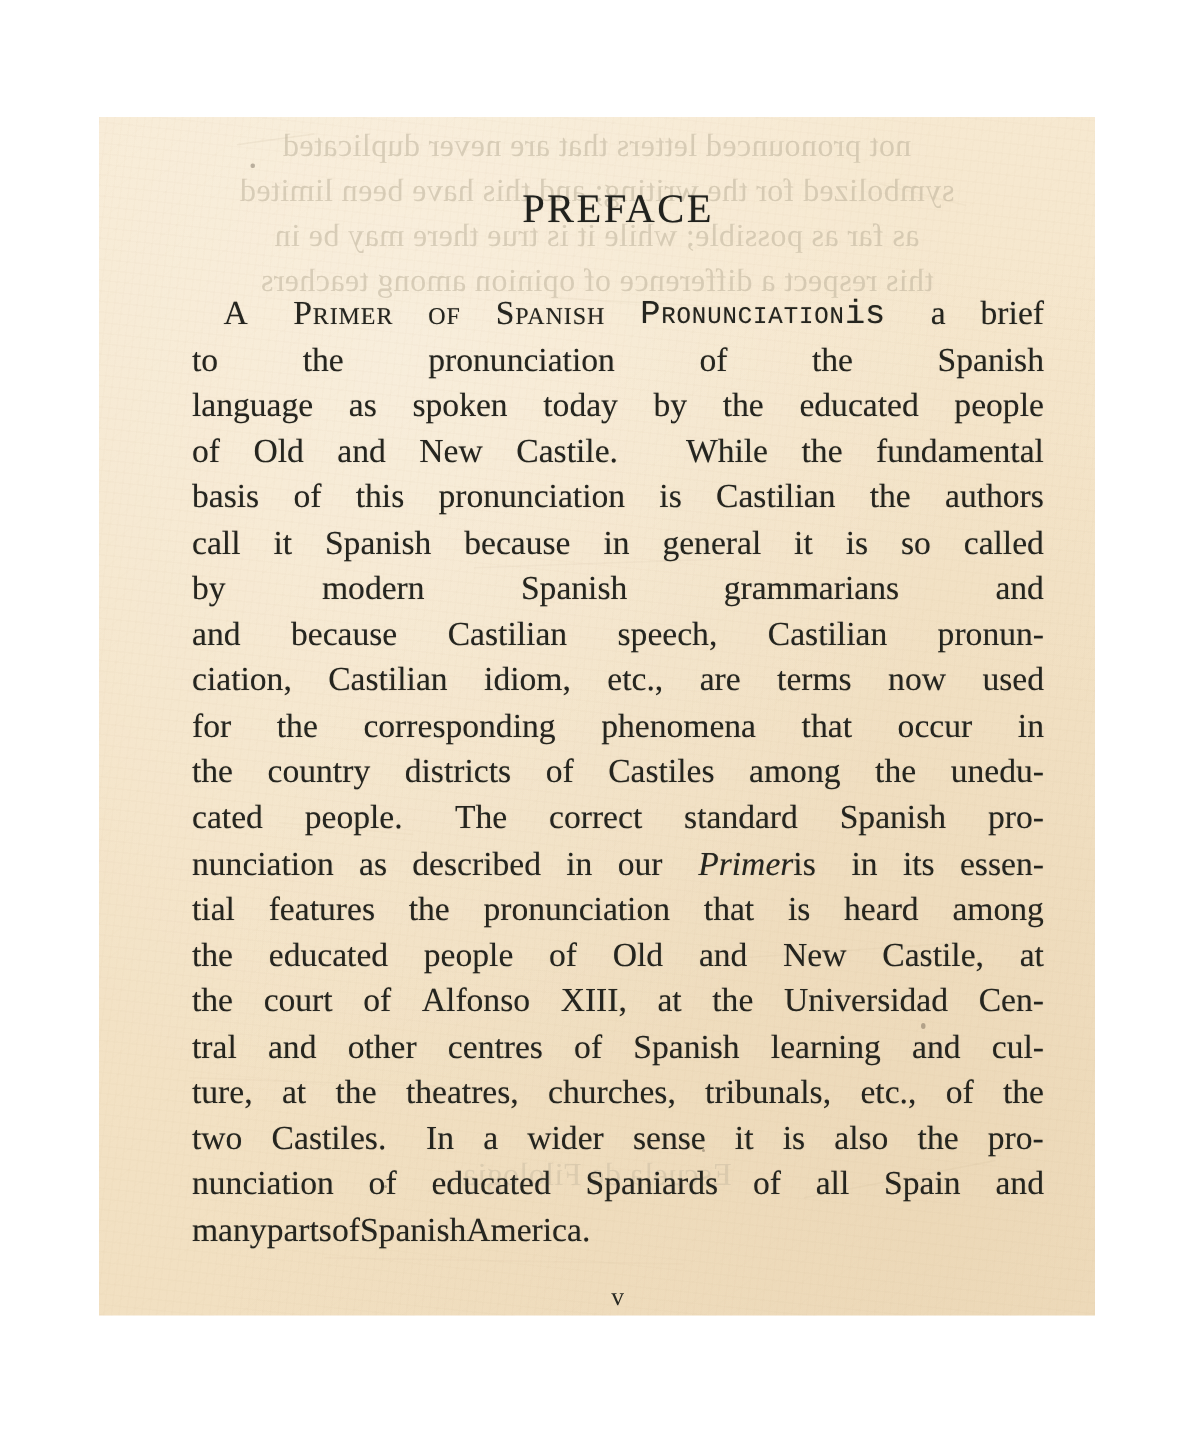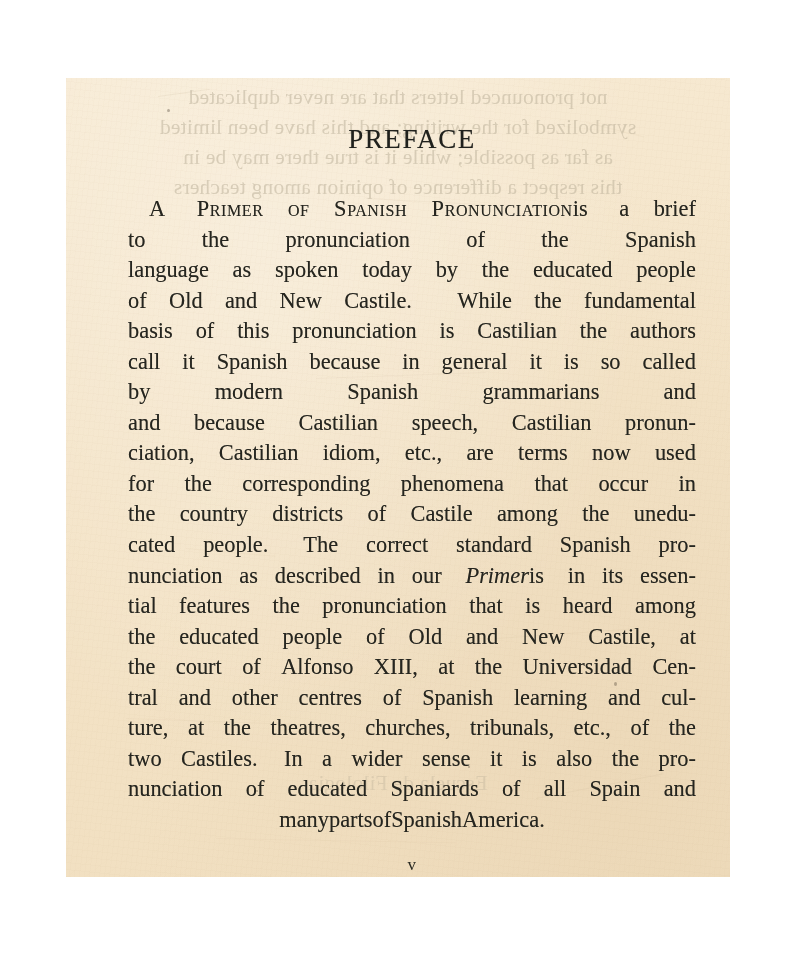--- a/index.html
+++ b/index.html
@@ -112,21 +112,21 @@
     text-shadow: 0 0 0.65px rgba(37,37,31,0.40);
   }
 
   
   .line {
     display: flex;
     justify-content: space-between;
     white-space: nowrap;
   }
   .line.indent { padding-left: 21px; }
-  .line.flush { justify-content: center; font-family: Liberation Serif, serif; }
+  .line.flush { justify-content: flex-start; font-family: Liberation Serif, serif; }
   .line > .w { display: inline-block; }
 
   .smallcaps {
     font-variant: small-caps;
     letter-spacing: 0.6px;
   }
   .ital { font-style: italic; }
 
   .folio {
     margin: 0;
@@ -182,21 +182,21 @@
     </div>
 
     <div class="text-block">
       <h1 class="page-title">PREFACE</h1>
       <div class="body-copy" id="body-copy">
           <div class="line indent">
             <span class="w" style="margin-right: 7px;">A</span>
             <span class="w"><span class="smallcaps">Primer</span></span>
             <span class="w"><span class="smallcaps">of</span></span>
             <span class="w"><span class="smallcaps">Spanish</span></span>
-            <span class="w" style="margin-right: 7px;"><span class="smallcaps">Pronunciation</span><span>is</span></span>
+            <span class="w" style="margin-right: 7px; font-family: Liberation Mono, monospace;"><span class="smallcaps">Pronunciation</span><span>is</span></span>
             <span class="w">a</span>
             <span class="w">brief</span>
           </div>
           <div class="line">
             <span class="w">to</span>
             <span class="w">the</span>
             <span class="w">pronunciation</span>
             <span class="w">of</span>
             <span class="w">the</span>
             <span class="w">Spanish</span>
@@ -275,21 +275,21 @@
             <span class="w">phenomena</span>
             <span class="w">that</span>
             <span class="w">occur</span>
             <span class="w">in</span>
           </div>
           <div class="line">
             <span class="w">the</span>
             <span class="w">country</span>
             <span class="w">districts</span>
             <span class="w">of</span>
-            <span class="w">Castile</span>
+            <span class="w">Castiles</span>
             <span class="w">among</span>
             <span class="w">the</span>
             <span class="w">unedu-</span>
           </div>
           <div class="line">
             <span class="w">cated</span>
             <span class="w" style="margin-right: 7px;">people.</span>
             <span class="w">The</span>
             <span class="w">correct</span>
             <span class="w">standard</span>

